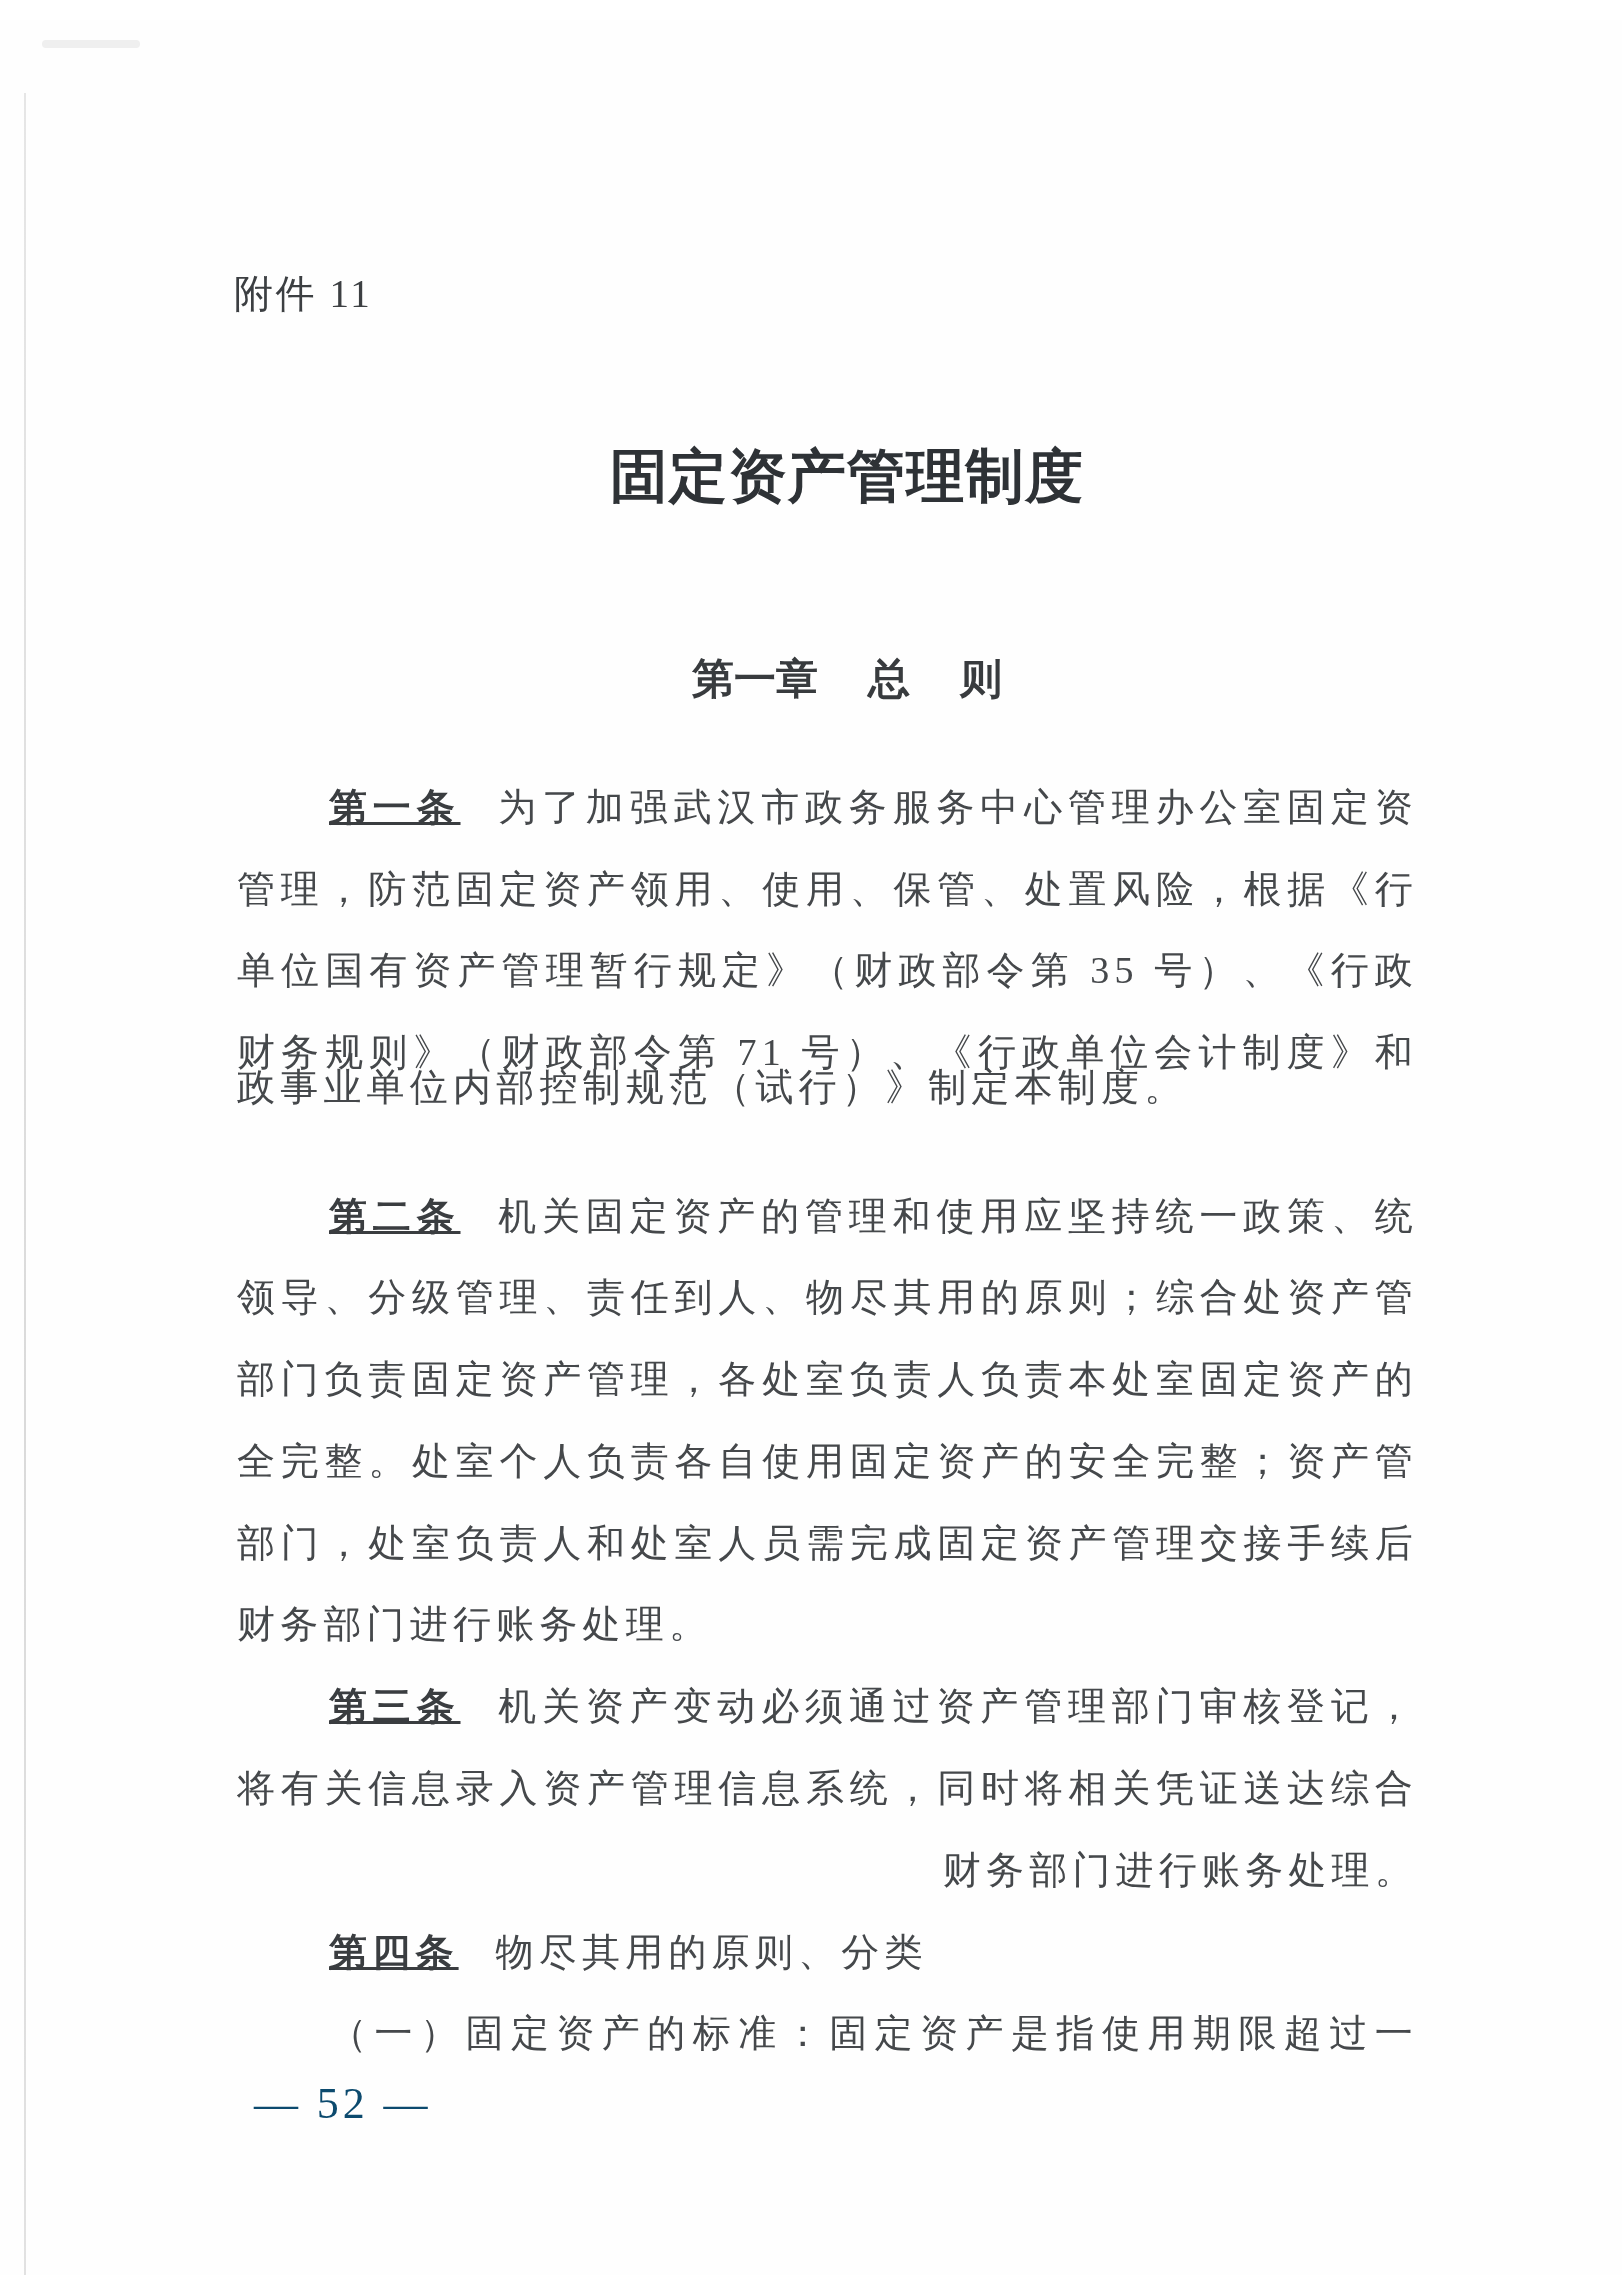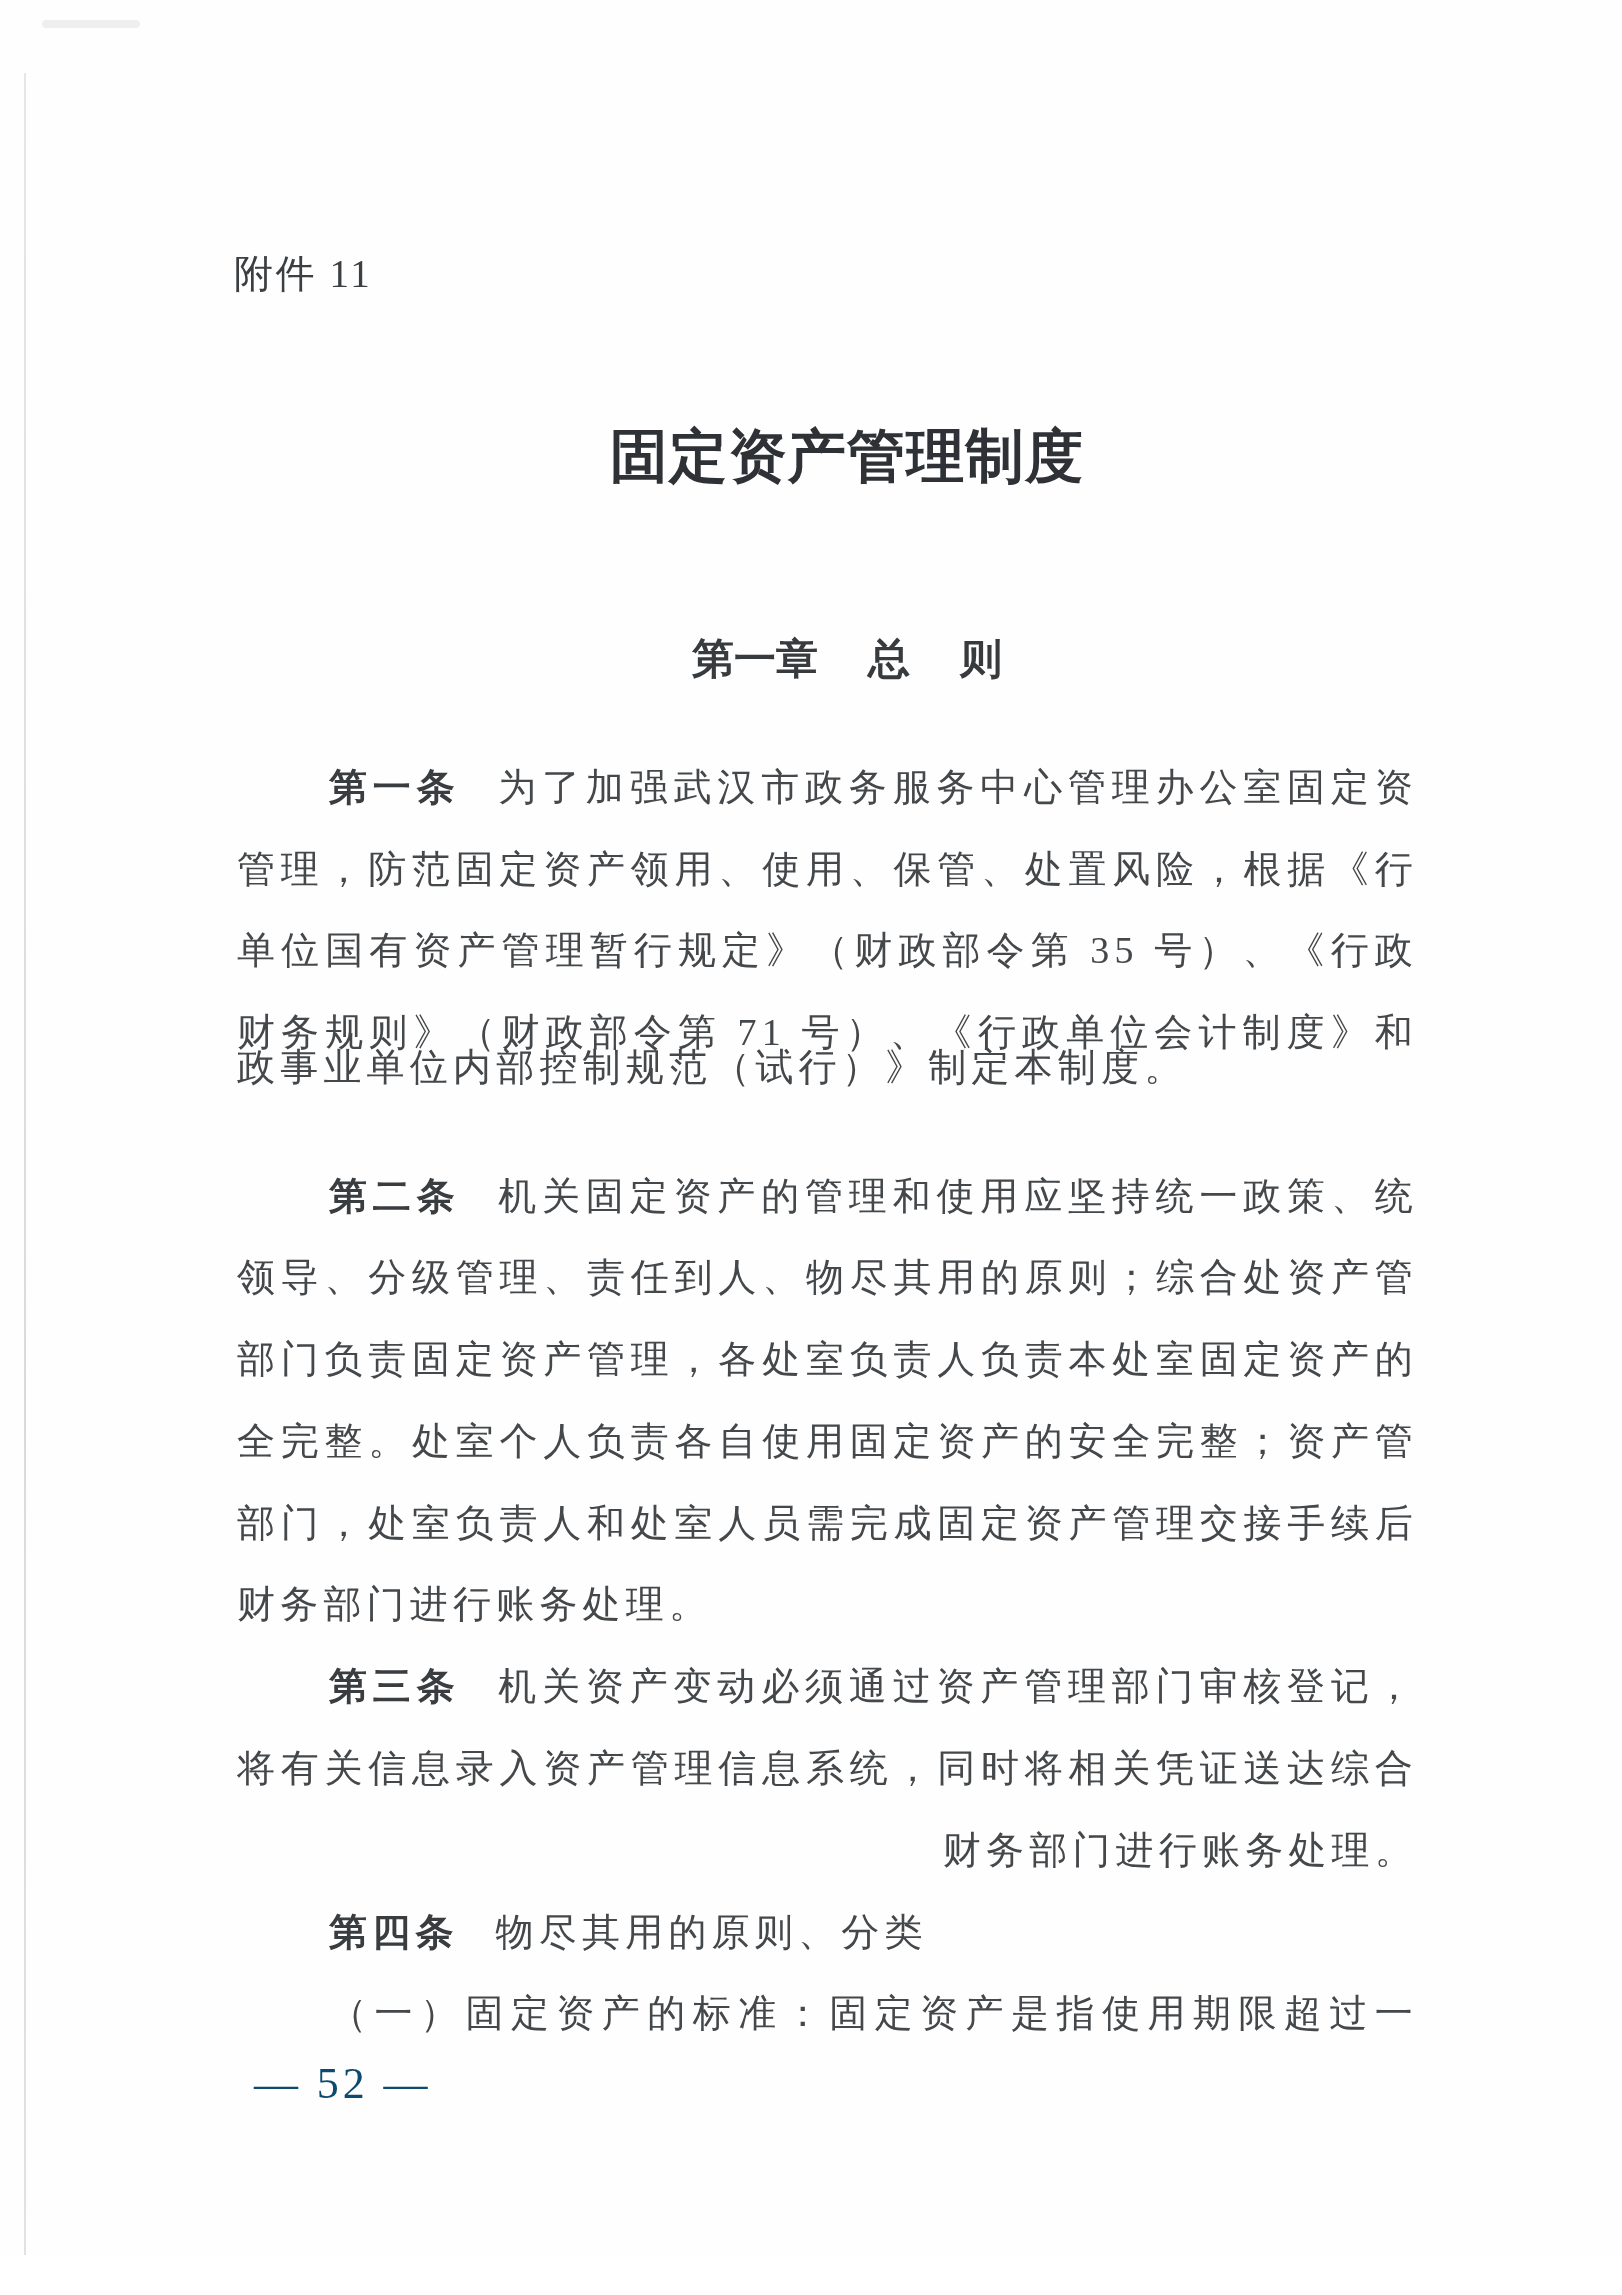--- a/index.html
+++ b/index.html
@@ -4,20 +4,21 @@
 <style>
   html, body { margin: 0; padding: 0; background: #ffffff; }
   .page {
     position: relative;
     width: 1622px;
     height: 2255px;
     background: #fefefe;
     overflow: hidden;
     font-family: "Liberation Serif", "DejaVu Serif", serif;
     color: #45484b;
+    margin-top: 20px;
   }
   .scan-edge {
     position: absolute;
     left: 23.6px; top: 73px;
     width: 2px; height: 2222px;
     background: linear-gradient(to bottom, #e6e6e6, #dadada 60%, #e2e2e2);
   }
   .scan-smudge {
     position: absolute;
     left: 42px; top: 19.6px;
@@ -64,21 +65,21 @@
     letter-spacing: 5.2px;
     box-sizing: border-box;
     overflow: hidden;
     color: #45484b;
   }
   .body-line.justify {
     text-align: justify;
     text-align-last: justify;
     text-justify: inter-character;
   }
-  .term { font-weight: 700; color: #3a3d40; }
+  .term { font-weight: 700; color: #3a3d40; text-decoration: underline; }
   .term-gap { display: inline-block; width: 37px; }
   .page-num {
     position: absolute;
     left: 254px; top: 2054px;
     font-size: 44px; line-height: 59px;
     letter-spacing: 3.9px;
     color: #0c4a6e;
   }
 </style>
 </head>

